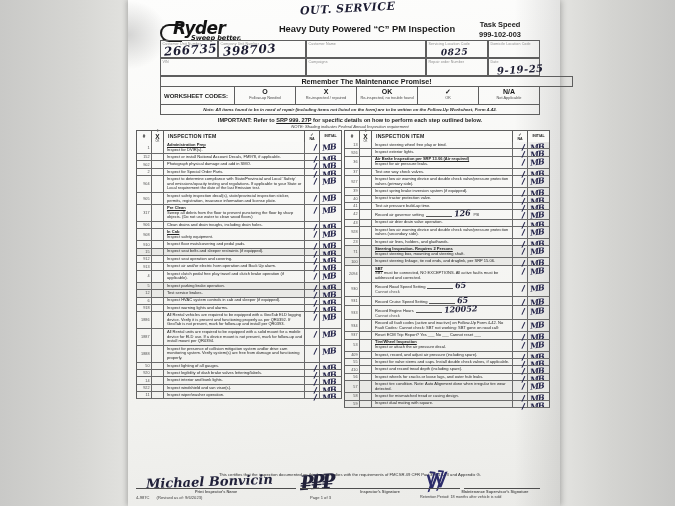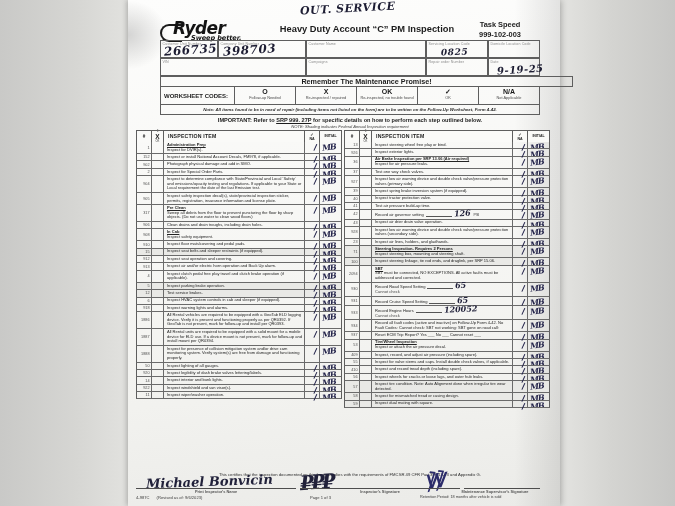--- a/index.html
+++ b/index.html
@@ -198,21 +198,21 @@
 <div id="page" class="blur">
 
   <div class="hw" style="left:300px;top:2px;position:absolute;font-size:11px;">OUT. SERVICE</div>
 
   <div class="logo">
     <div class="sw"></div>
     <div class="ryder">Ryder</div>
     <div class="tag">Sweep better.</div>
   </div>
 
-  <div class="doctitle">Heavy Duty Account “C” PM Inspection</div>
+  <div class="doctitle">Heavy Duty Powered “C” PM Inspection</div>
 
   <div class="taskwrap">
     <div>Task Speed</div>
     <div>999-102-003</div>
   </div>
 
   <div id="hdrgrid">
       <div class="box" style="left: 160px; top: 40px; width: 58px; height: 18px;">
         <div class="lbl" style="left: 1.5px; top: 1px;">Customer Unit Number</div>
         <div class="hw" style="position: absolute; left: 3px; top: 2px; font-size: 12px; transform: rotate(-4deg);">266735</div>

